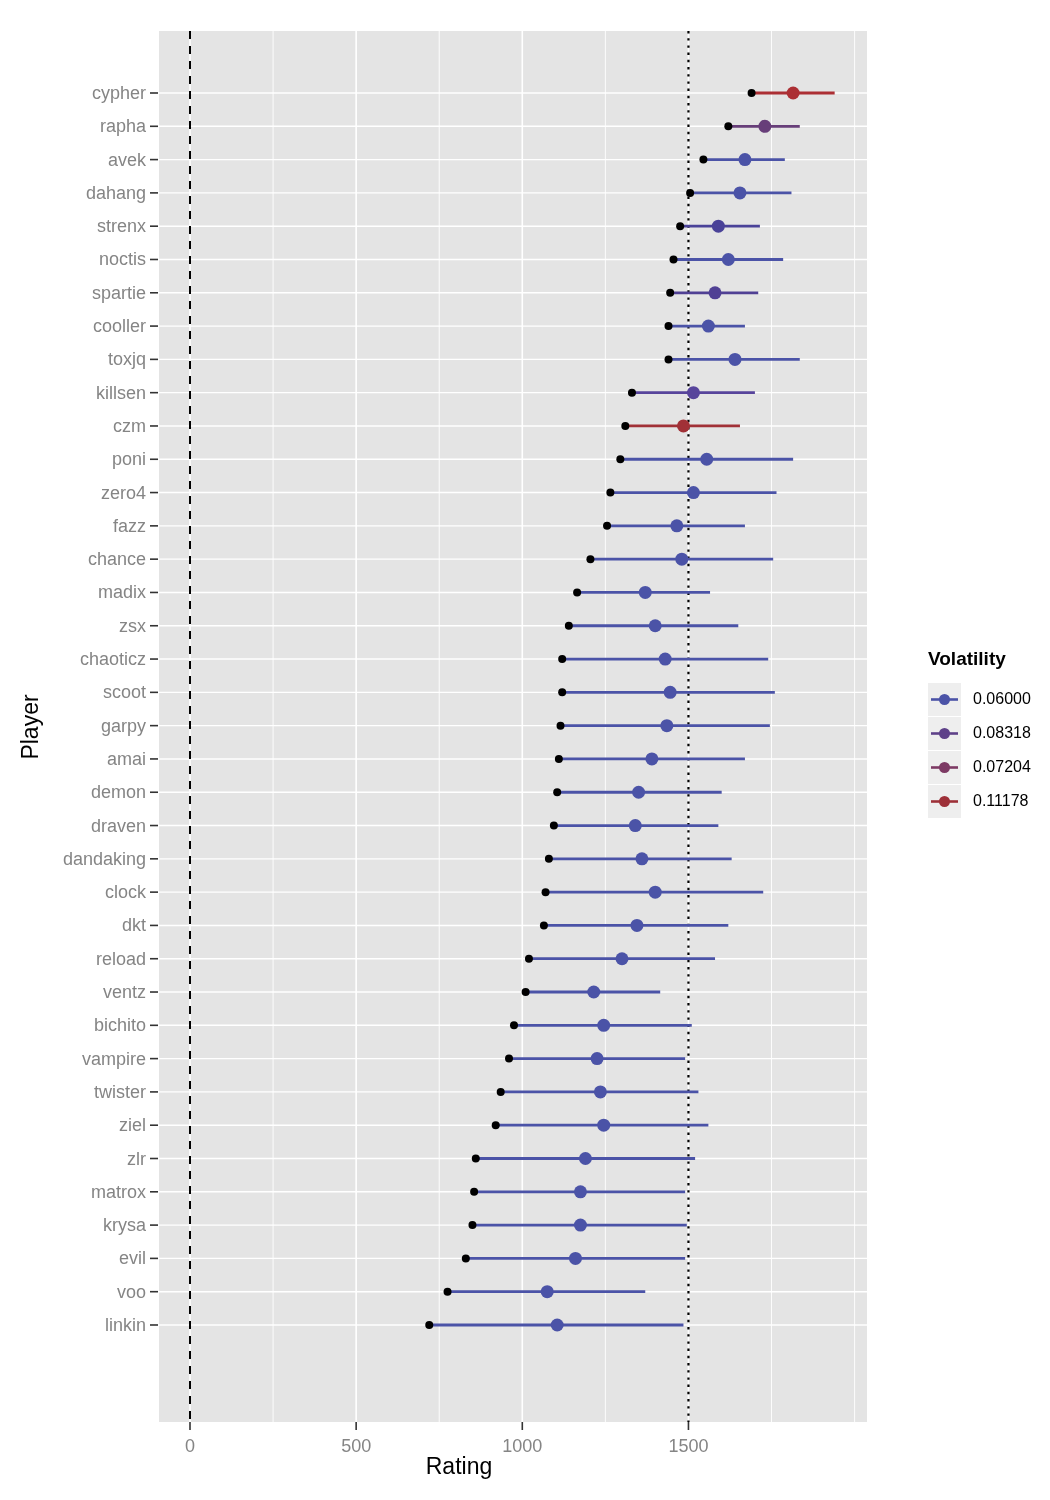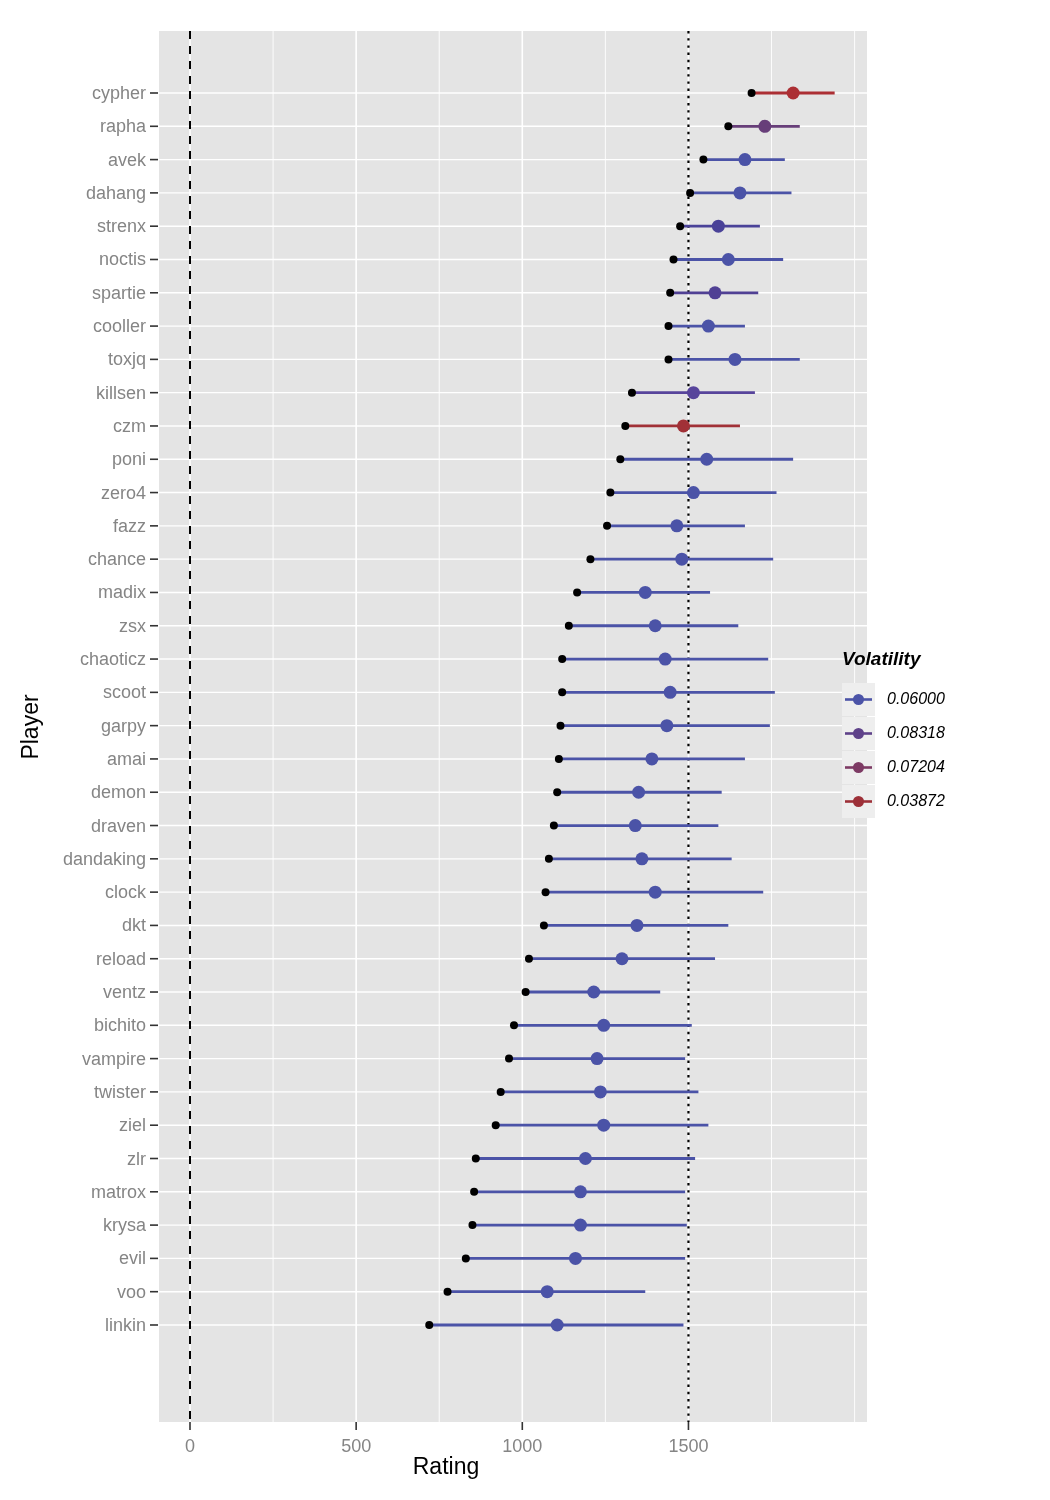--- a/index.html
+++ b/index.html
@@ -4,21 +4,21 @@
 <style>
   html,body{margin:0;padding:0;background:#ffffff;}
   #canvas{
     position:relative;width:1050px;height:1500px;background:#ffffff;overflow:hidden;
     font-family:"Liberation Sans","DejaVu Sans",sans-serif;
   }
   #plot{position:absolute;left:0;top:0;}
   .axis-title{position:absolute;color:#000;font-size:23px;white-space:nowrap;}
   #x-title{transform:translate(-50%,-50%);}
   #y-title{transform:translate(-50%,-50%) rotate(-90deg);}
-  #legend{position:absolute;left:842px;top:648px;font-style:italic;}
+  #legend{position:absolute;left:928px;top:648px;}
   #legend-title{font-weight:bold;font-size:19px;color:#000;margin-bottom:12px;}
   .legend-item{display:flex;align-items:center;height:34px;}
   .legend-key{width:33px;height:33px;background:#eeeeee;display:flex;align-items:center;justify-content:center;}
   .legend-label{margin-left:12px;font-size:16px;color:#000;}
 </style>
 </head>
 <body>
 
 <div id="canvas">
 
@@ -268,21 +268,21 @@
       <line x1="356.15" y1="1422" x2="356.15" y2="1430" stroke="#333333" stroke-width="1.6"></line>
       <text x="356.15" y="1452" text-anchor="middle" font-size="18px" fill="#858585" font-family="&quot;Liberation Sans&quot;,&quot;DejaVu Sans&quot;,sans-serif">500</text>
       <line x1="522.3" y1="1422" x2="522.3" y2="1430" stroke="#333333" stroke-width="1.6"></line>
       <text x="522.3" y="1452" text-anchor="middle" font-size="18px" fill="#858585" font-family="&quot;Liberation Sans&quot;,&quot;DejaVu Sans&quot;,sans-serif">1000</text>
       <line x1="688.45" y1="1422" x2="688.45" y2="1430" stroke="#333333" stroke-width="1.6"></line>
       <text x="688.45" y="1452" text-anchor="middle" font-size="18px" fill="#858585" font-family="&quot;Liberation Sans&quot;,&quot;DejaVu Sans&quot;,sans-serif">1500</text>
     </svg>
 
   <div id="y-title" class="axis-title" style="left:30px;top:727px;">Player</div>
 
-  <div id="x-title" class="axis-title" style="left:446px;top:1466px;">Rating</div>
+  <div id="x-title" class="axis-title" style="left:459px;top:1466px;">Rating</div>
 
   <div id="legend">
     <div id="legend-title">Volatility</div>
 
     <div class="legend-item">
       <div class="legend-key">
         <svg width="33" height="33">
           <line x1="3" y1="16.5" x2="30" y2="16.5" stroke-width="2.6" stroke="#4b53a7"></line>
           <circle cx="16.5" cy="16.5" r="5.5" fill="#4b53a7"></circle>
         </svg>
@@ -310,17 +310,17 @@
       <span class="legend-label">0.07204</span>
     </div>
 
     <div class="legend-item">
       <div class="legend-key">
         <svg width="33" height="33">
           <line x1="3" y1="16.5" x2="30" y2="16.5" stroke-width="2.6" stroke="#9d3038"></line>
           <circle cx="16.5" cy="16.5" r="5.5" fill="#9d3038"></circle>
         </svg>
       </div>
-      <span class="legend-label">0.03872</span>
+      <span class="legend-label">0.11178</span>
     </div>
   </div>
 
 </div>
 
 </body></html>

